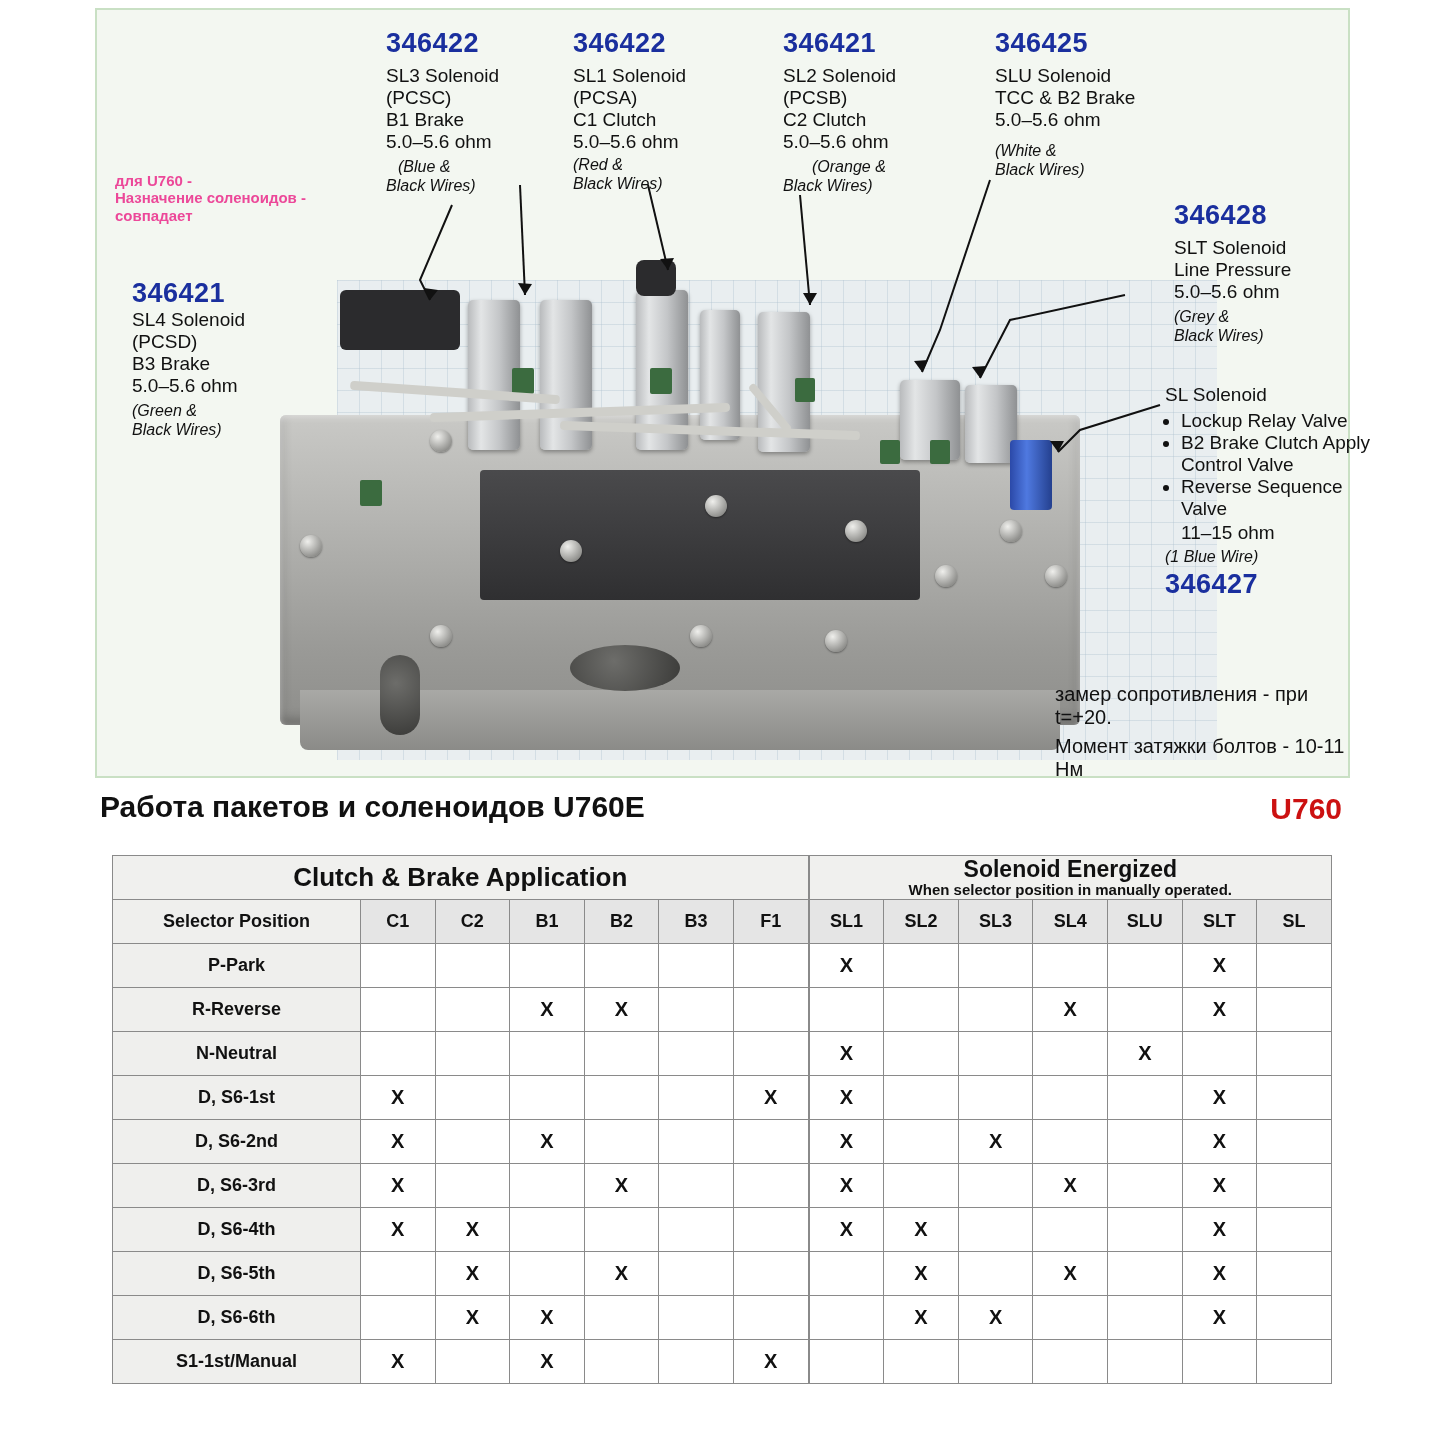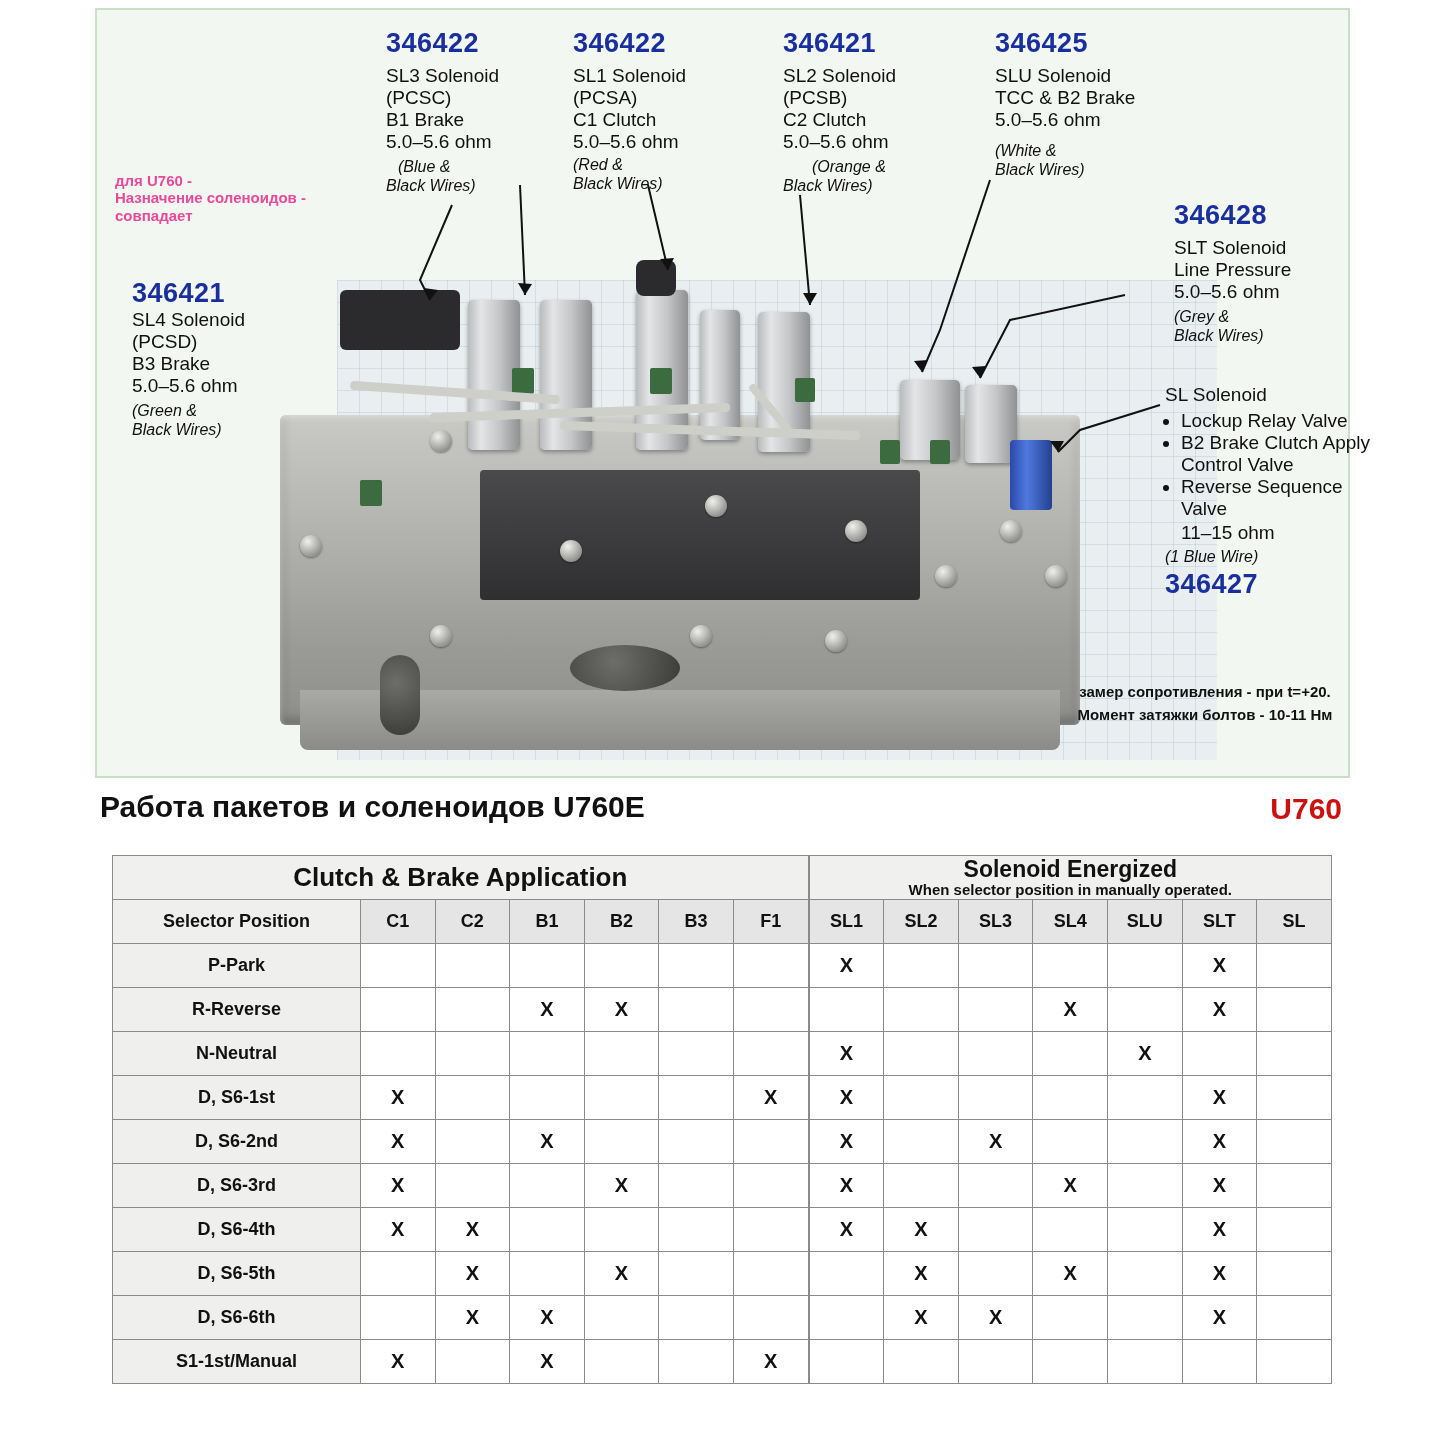--- a/index.html
+++ b/index.html
@@ -76,21 +76,21 @@
   }
 
   
   .callout{position:absolute;line-height:1.16;color:#111;}
   .pn{color:#1a2f9e;font-weight:bold;font-size:27px;letter-spacing:.5px;}
   .ct{font-size:19px;color:#111;}
   .ct-it{font-size:16px;font-style:italic;color:#111;}
   .ru{font-size:15px;font-weight:bold;color:#ec4899;}
   .bullet-list{margin:0;padding-left:16px;font-size:19px;}
   .bullet-list li{margin:0;padding:0;list-style:disc;}
-  .note{position:absolute;font-size:15px;font-weight:bold;color:#111;text-align:center;}
+  .note{position:absolute;font-size:20px;font-weight:normal;color:#111;}
 
   svg.leaders{position:absolute;left:0;top:0;width:1445px;height:790px;pointer-events:none;}
 
   
   .title-row{position:absolute;left:100px;top:790px;width:1250px;height:46px;}
   .title-ru{
     position:absolute;left:0;top:0;font-size:30px;font-weight:bold;color:#111;
   }
   .u760{
     position:absolute;right:8px;top:2px;font-size:30px;font-weight:bold;color:#cc1111;

